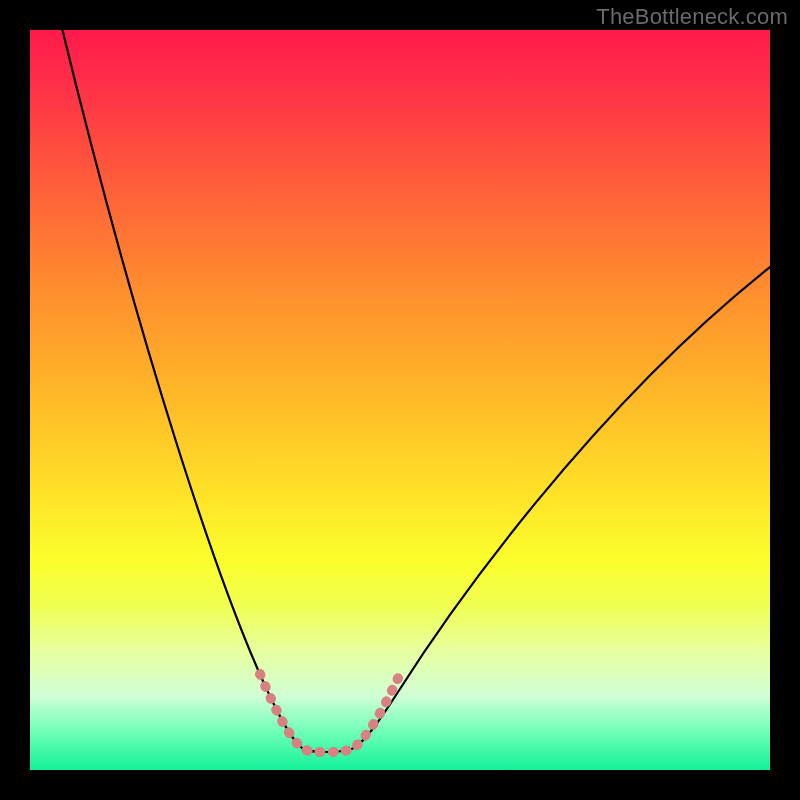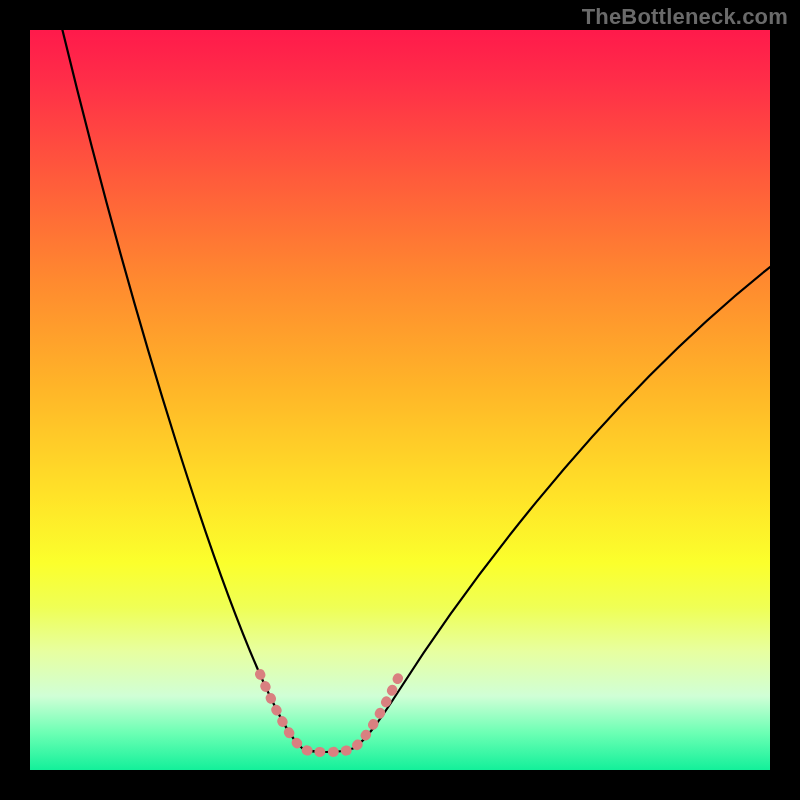--- a/index.html
+++ b/index.html
@@ -16,21 +16,21 @@
     width: 800px;
     height: 800px;
     background: #000;
   }
   .watermark {
     position: absolute;
     top: 4px;
     right: 12px;
     color: #6a6a6a;
     font-size: 22px;
-    font-weight: 700;
+    font-weight: 400;
     letter-spacing: 0.2px;
     z-index: 10;
   }
   .plot-area {
     position: absolute;
     left: 30px;
     top: 30px;
     width: 740px;
     height: 740px;
     overflow: hidden;

